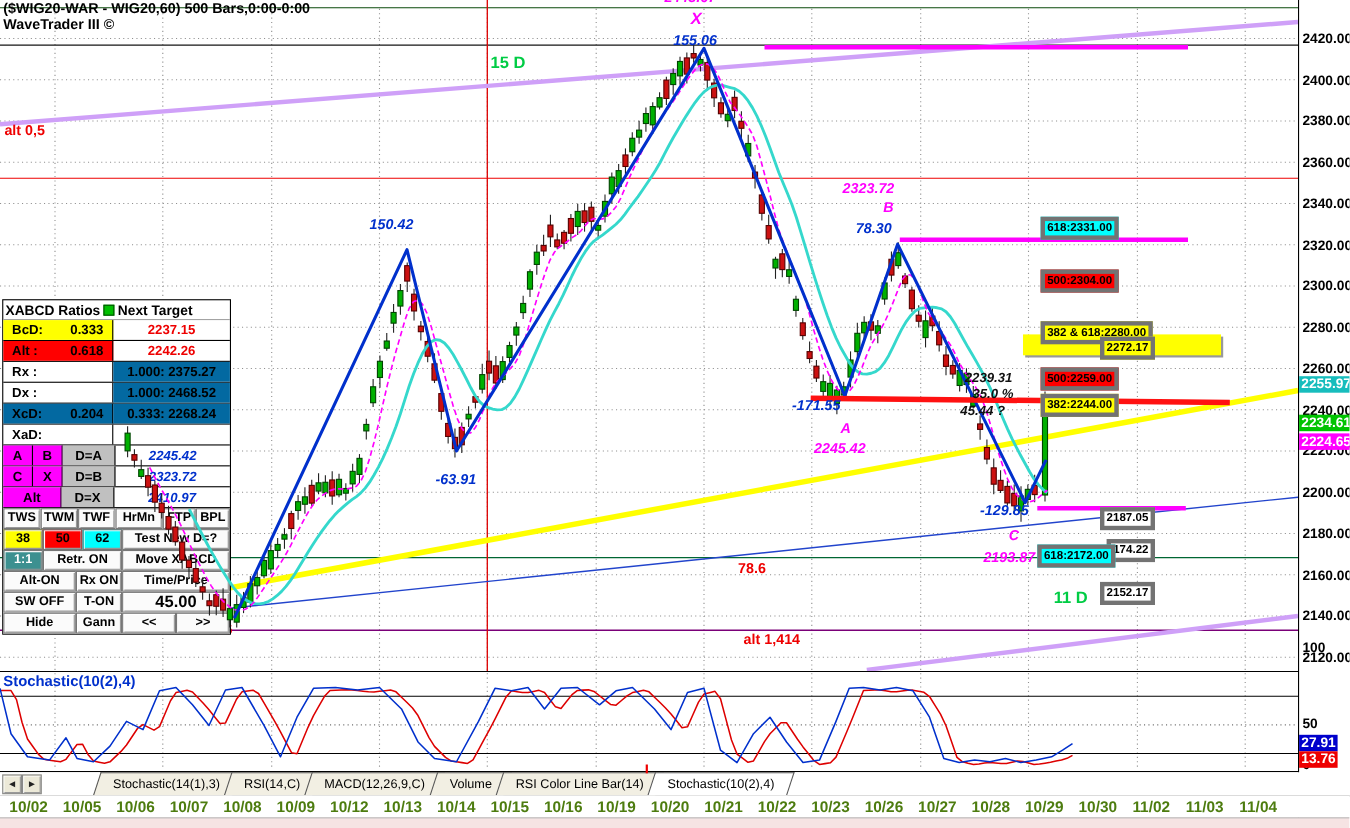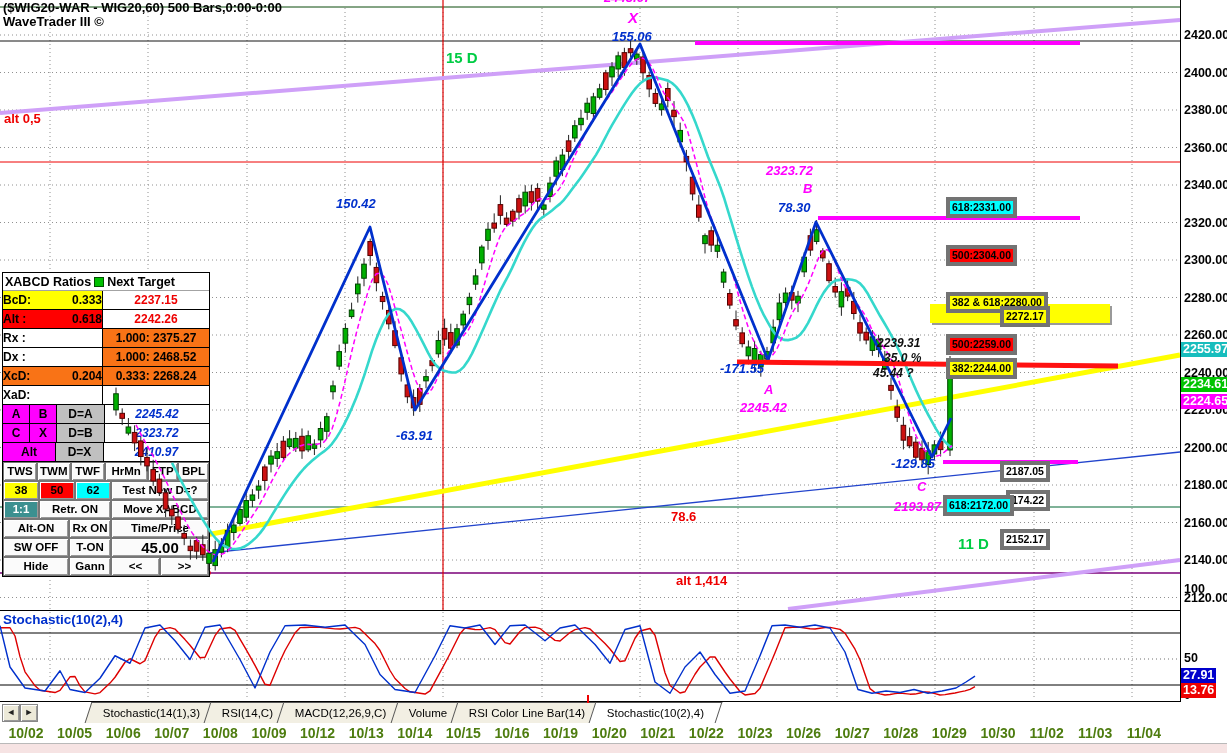--- a/index.html
+++ b/index.html
@@ -8,23 +8,23 @@
   svg{position:absolute;left:0;top:0;}
   #base-svg{z-index:1;}
   #top-svg{z-index:6;pointer-events:none;}
   
   #title{position:absolute;left:3px;top:1px;z-index:11;font-size:13px;font-weight:bold;color:#000;line-height:14px;}
   
   #panel{position:absolute;left:2px;top:272px;width:206px;z-index:5;background:#fff;border:1px solid #000;font-size:12px;font-weight:bold;color:#000;}
   .p-header{display:flex;align-items:center;height:17px;border-bottom:1px solid #a3a3a3;padding-left:2px;font-size:12.5px;}
   .sq{display:inline-block;width:8px;height:8px;background:#00c000;border:1px solid #005000;margin:0 3px;}
   .p-row{display:flex;height:18px;border-bottom:1px solid #000;line-height:18px;}
-  .p-left{width:100px;border-right:1px solid #000;display:flex;justify-content:space-between;padding:0 0;box-sizing:border-box;}
+  .p-left{width:100px;border-right:1px solid #000;display:flex;justify-content:space-between;padding:0 8px;box-sizing:border-box;}
   .p-val{flex:1;text-align:center;}
-  .bg-y{background:#ffff00;} .bg-r{background:#ff0000;} .bg-g{background:#f97316;}
+  .bg-y{background:#ffff00;} .bg-r{background:#ff0000;} .bg-g{background:#0369a1;}
   .t-red{color:#ee0000;} .t-blue{color:#0030cc;font-style:italic;}
   .mini{width:26px;text-align:center;background:#ff00ff;border-right:1px solid #000;}
   .mini2{width:52px;text-align:center;background:#ff00ff;border-right:1px solid #000;}
   .mid{width:47px;text-align:center;background:#c0c0c0;border-right:1px solid #000;}
   
   .b-row{display:flex;height:19px;}
   .btn{box-sizing:border-box;height:19px;line-height:17px;text-align:center;background:#fbfbfb;
        border:1px solid #777;box-shadow:inset 1px 1px 0 #fff, inset -1px -1px 0 #999;
        font-size:11.5px;font-weight:bold;color:#000;cursor:pointer;overflow:hidden;white-space:nowrap;}
   

